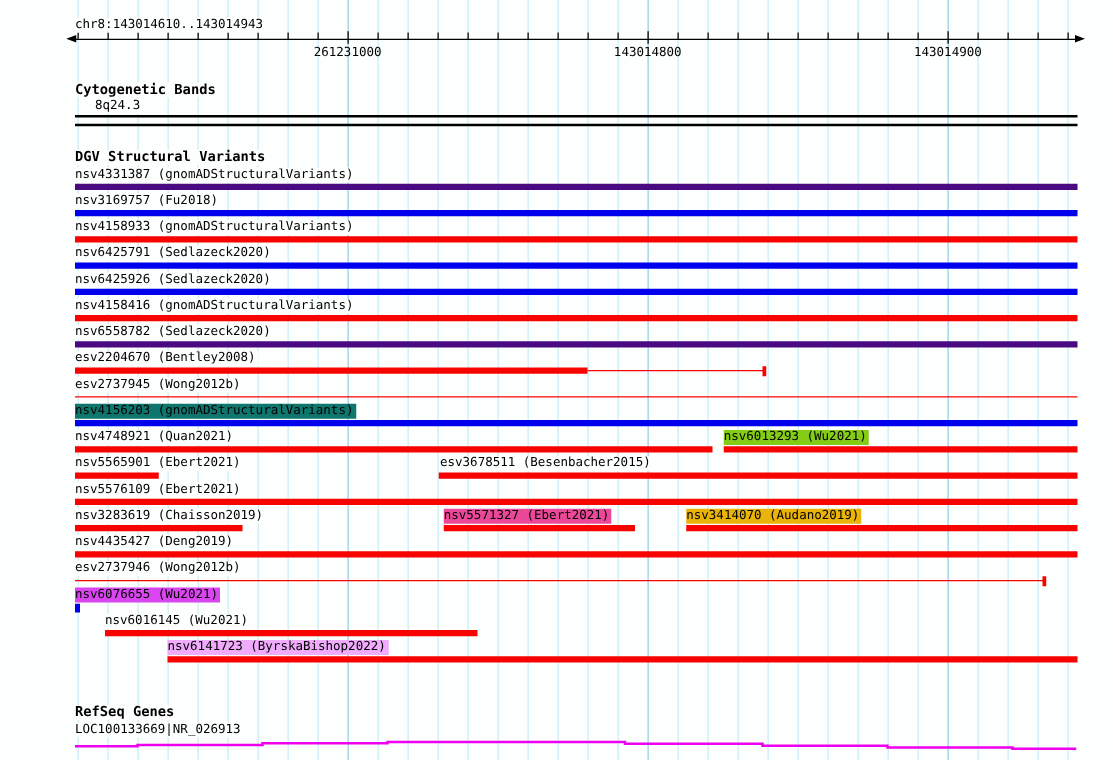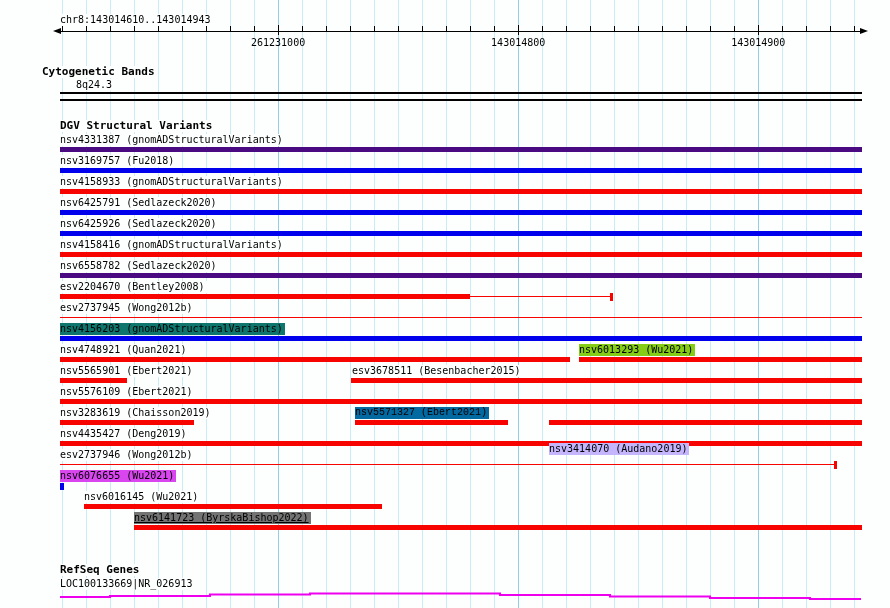--- a/index.html
+++ b/index.html
@@ -96,21 +96,21 @@
         <div style="position: absolute; left: 782.3px; top: 26px; width: 1px; height: 6px; background: rgb(0, 0, 0); z-index: 2;"></div>
         <div style="position: absolute; left: 806.3px; top: 26px; width: 1px; height: 6px; background: rgb(0, 0, 0); z-index: 2;"></div>
         <div style="position: absolute; left: 830.3px; top: 26px; width: 1px; height: 6px; background: rgb(0, 0, 0); z-index: 2;"></div>
         <div style="position: absolute; left: 854.3px; top: 26px; width: 1px; height: 6px; background: rgb(0, 0, 0); z-index: 2;"></div>
         <div style="position: absolute; left: 248.1px; top: 37px; width: 60px; text-align: center; font-size: 10px; color: rgb(0, 0, 0); z-index: 3;">261231000</div>
         <div style="position: absolute; left: 488.2px; top: 37px; width: 60px; text-align: center; font-size: 10px; color: rgb(0, 0, 0); z-index: 3;">143014800</div>
         <div style="position: absolute; left: 728.3px; top: 37px; width: 60px; text-align: center; font-size: 10px; color: rgb(0, 0, 0); z-index: 3;">143014900</div>
       </div>
   </div>
 
-  <div class="txt bold" style="left:42px;top:66px">Cytogenetic Bands</div>
+  <div class="txt bold" style="left:60px;top:66px">Cytogenetic Bands</div>
   <div class="txt" style="left:76px;top:79px">8q24.3</div>
   <div id="cytoband-bar"></div>
 
   <div class="txt bold" style="left:60px;top:120px">DGV Structural Variants</div>
 
   <div id="dgv-rows">
       <div style="position: absolute; left: 0px; top: 0px;">
         <div style="position: absolute; left: 60px; top: 134px; font-size: 10px; line-height: 12px; color: rgb(0, 0, 0); background: rgb(253, 255, 254); white-space: pre; padding-right: 2px; z-index: 3;">nsv4331387 (gnomADStructuralVariants)</div>
         <div style="position: absolute; left: 60px; top: 147px; width: 802px; height: 5px; background: rgb(74, 10, 130); z-index: 2;"></div>
       </div>
@@ -164,44 +164,44 @@
         <div style="position: absolute; left: 352px; top: 365px; font-size: 10px; line-height: 12px; color: rgb(0, 0, 0); background: rgb(253, 255, 254); white-space: pre; padding-right: 2px; z-index: 3;">esv3678511 (Besenbacher2015)</div>
         <div style="position: absolute; left: 351px; top: 378px; width: 511px; height: 5px; background: rgb(247, 4, 0); z-index: 2;"></div>
       </div>
       <div style="position: absolute; left: 0px; top: 0px;">
         <div style="position: absolute; left: 60px; top: 386px; font-size: 10px; line-height: 12px; color: rgb(0, 0, 0); background: rgb(253, 255, 254); white-space: pre; padding-right: 2px; z-index: 3;">nsv5576109 (Ebert2021)</div>
         <div style="position: absolute; left: 60px; top: 399px; width: 802px; height: 5px; background: rgb(247, 4, 0); z-index: 2;"></div>
       </div>
       <div style="position: absolute; left: 0px; top: 0px;">
         <div style="position: absolute; left: 60px; top: 407px; font-size: 10px; line-height: 12px; color: rgb(0, 0, 0); background: rgb(253, 255, 254); white-space: pre; padding-right: 2px; z-index: 3;">nsv3283619 (Chaisson2019)</div>
         <div style="position: absolute; left: 60px; top: 420px; width: 134px; height: 5px; background: rgb(247, 4, 0); z-index: 2;"></div>
-        <div style="position: absolute; left: 355px; top: 407px; font-size: 10px; line-height: 12px; color: rgb(0, 0, 0); background: #0369a1; white-space: pre; padding-right: 2px; z-index: 3; font-family: Liberation Mono, monospace;">nsv5571327 (Ebert2021)</div>
+        <div style="position: absolute; left: 355px; top: 407px; font-size: 10px; line-height: 12px; color: rgb(0, 0, 0); background: #ec4899; white-space: pre; padding-right: 2px; z-index: 3;">nsv5571327 (Ebert2021)</div>
         <div style="position: absolute; left: 355px; top: 420px; width: 153px; height: 5px; background: rgb(247, 4, 0); z-index: 2;"></div>
-        <div style="position: absolute; left: 549px; top: 407px; font-size: 10px; line-height: 12px; color: rgb(0, 0, 0); background: #c4b5fd; white-space: pre; padding-right: 2px; z-index: 3; margin-top: 36px;">nsv3414070 (Audano2019)</div>
+        <div style="position: absolute; left: 549px; top: 407px; font-size: 10px; line-height: 12px; color: rgb(0, 0, 0); background: #eab308; white-space: pre; padding-right: 2px; z-index: 3;">nsv3414070 (Audano2019)</div>
         <div style="position: absolute; left: 549px; top: 420px; width: 313px; height: 5px; background: rgb(247, 4, 0); z-index: 2;"></div>
       </div>
       <div style="position: absolute; left: 0px; top: 0px;">
         <div style="position: absolute; left: 60px; top: 428px; font-size: 10px; line-height: 12px; color: rgb(0, 0, 0); background: rgb(253, 255, 254); white-space: pre; padding-right: 2px; z-index: 3;">nsv4435427 (Deng2019)</div>
         <div style="position: absolute; left: 60px; top: 441px; width: 802px; height: 5px; background: rgb(247, 4, 0); z-index: 2;"></div>
       </div>
       <div style="position: absolute; left: 0px; top: 0px;">
         <div style="position: absolute; left: 60px; top: 449px; font-size: 10px; line-height: 12px; color: rgb(0, 0, 0); background: rgb(253, 255, 254); white-space: pre; padding-right: 2px; z-index: 3;">esv2737946 (Wong2012b)</div>
         <div style="position: absolute; left: 60px; top: 464px; width: 775px; height: 1px; background: rgb(247, 4, 0); z-index: 2;"></div>
         <div style="position: absolute; left: 834px; top: 461px; width: 3px; height: 8px; background: rgb(247, 4, 0); z-index: 2;"></div>
       </div>
       <div style="position: absolute; left: 0px; top: 0px;">
         <div style="position: absolute; left: 60px; top: 470px; font-size: 10px; line-height: 12px; color: rgb(0, 0, 0); background: #d946ef; white-space: pre; padding-right: 2px; z-index: 3;">nsv6076655 (Wu2021)</div>
         <div style="position: absolute; left: 60px; top: 483px; width: 4px; height: 7px; background: rgb(0, 0, 236); z-index: 2;"></div>
       </div>
       <div style="position: absolute; left: 0px; top: 0px;">
         <div style="position: absolute; left: 84px; top: 491px; font-size: 10px; line-height: 12px; color: rgb(0, 0, 0); background: rgb(253, 255, 254); white-space: pre; padding-right: 2px; z-index: 3;">nsv6016145 (Wu2021)</div>
         <div style="position: absolute; left: 84px; top: 504px; width: 298px; height: 5px; background: rgb(247, 4, 0); z-index: 2;"></div>
       </div>
       <div style="position: absolute; left: 0px; top: 0px;">
-        <div style="position: absolute; left: 134px; top: 512px; font-size: 10px; line-height: 12px; color: rgb(0, 0, 0); background: #737373; white-space: pre; padding-right: 2px; z-index: 3; text-decoration: underline;">nsv6141723 (ByrskaBishop2022)</div>
+        <div style="position: absolute; left: 134px; top: 512px; font-size: 10px; line-height: 12px; color: rgb(0, 0, 0); background: #f0abfc; white-space: pre; padding-right: 2px; z-index: 3;">nsv6141723 (ByrskaBishop2022)</div>
         <div style="position: absolute; left: 134px; top: 525px; width: 728px; height: 5px; background: rgb(247, 4, 0); z-index: 2;"></div>
       </div>
     </div>
 
   <div class="txt bold" style="left:60px;top:564px">RefSeq Genes</div>
   <div class="txt" style="left:60px;top:578px">LOC100133669|NR_026913</div>
 
   <svg id="gene-svg" width="815" height="14" viewBox="0 0 815 14">
     <path id="gene-path" d="M5,8 H55 V7 H155 V5.5 H255 V4.5 H445 V6 H555 V7.5 H655 V9 H755 V10 H806" fill="none" stroke-width="2" stroke="#ee00ee"></path>
   </svg>

